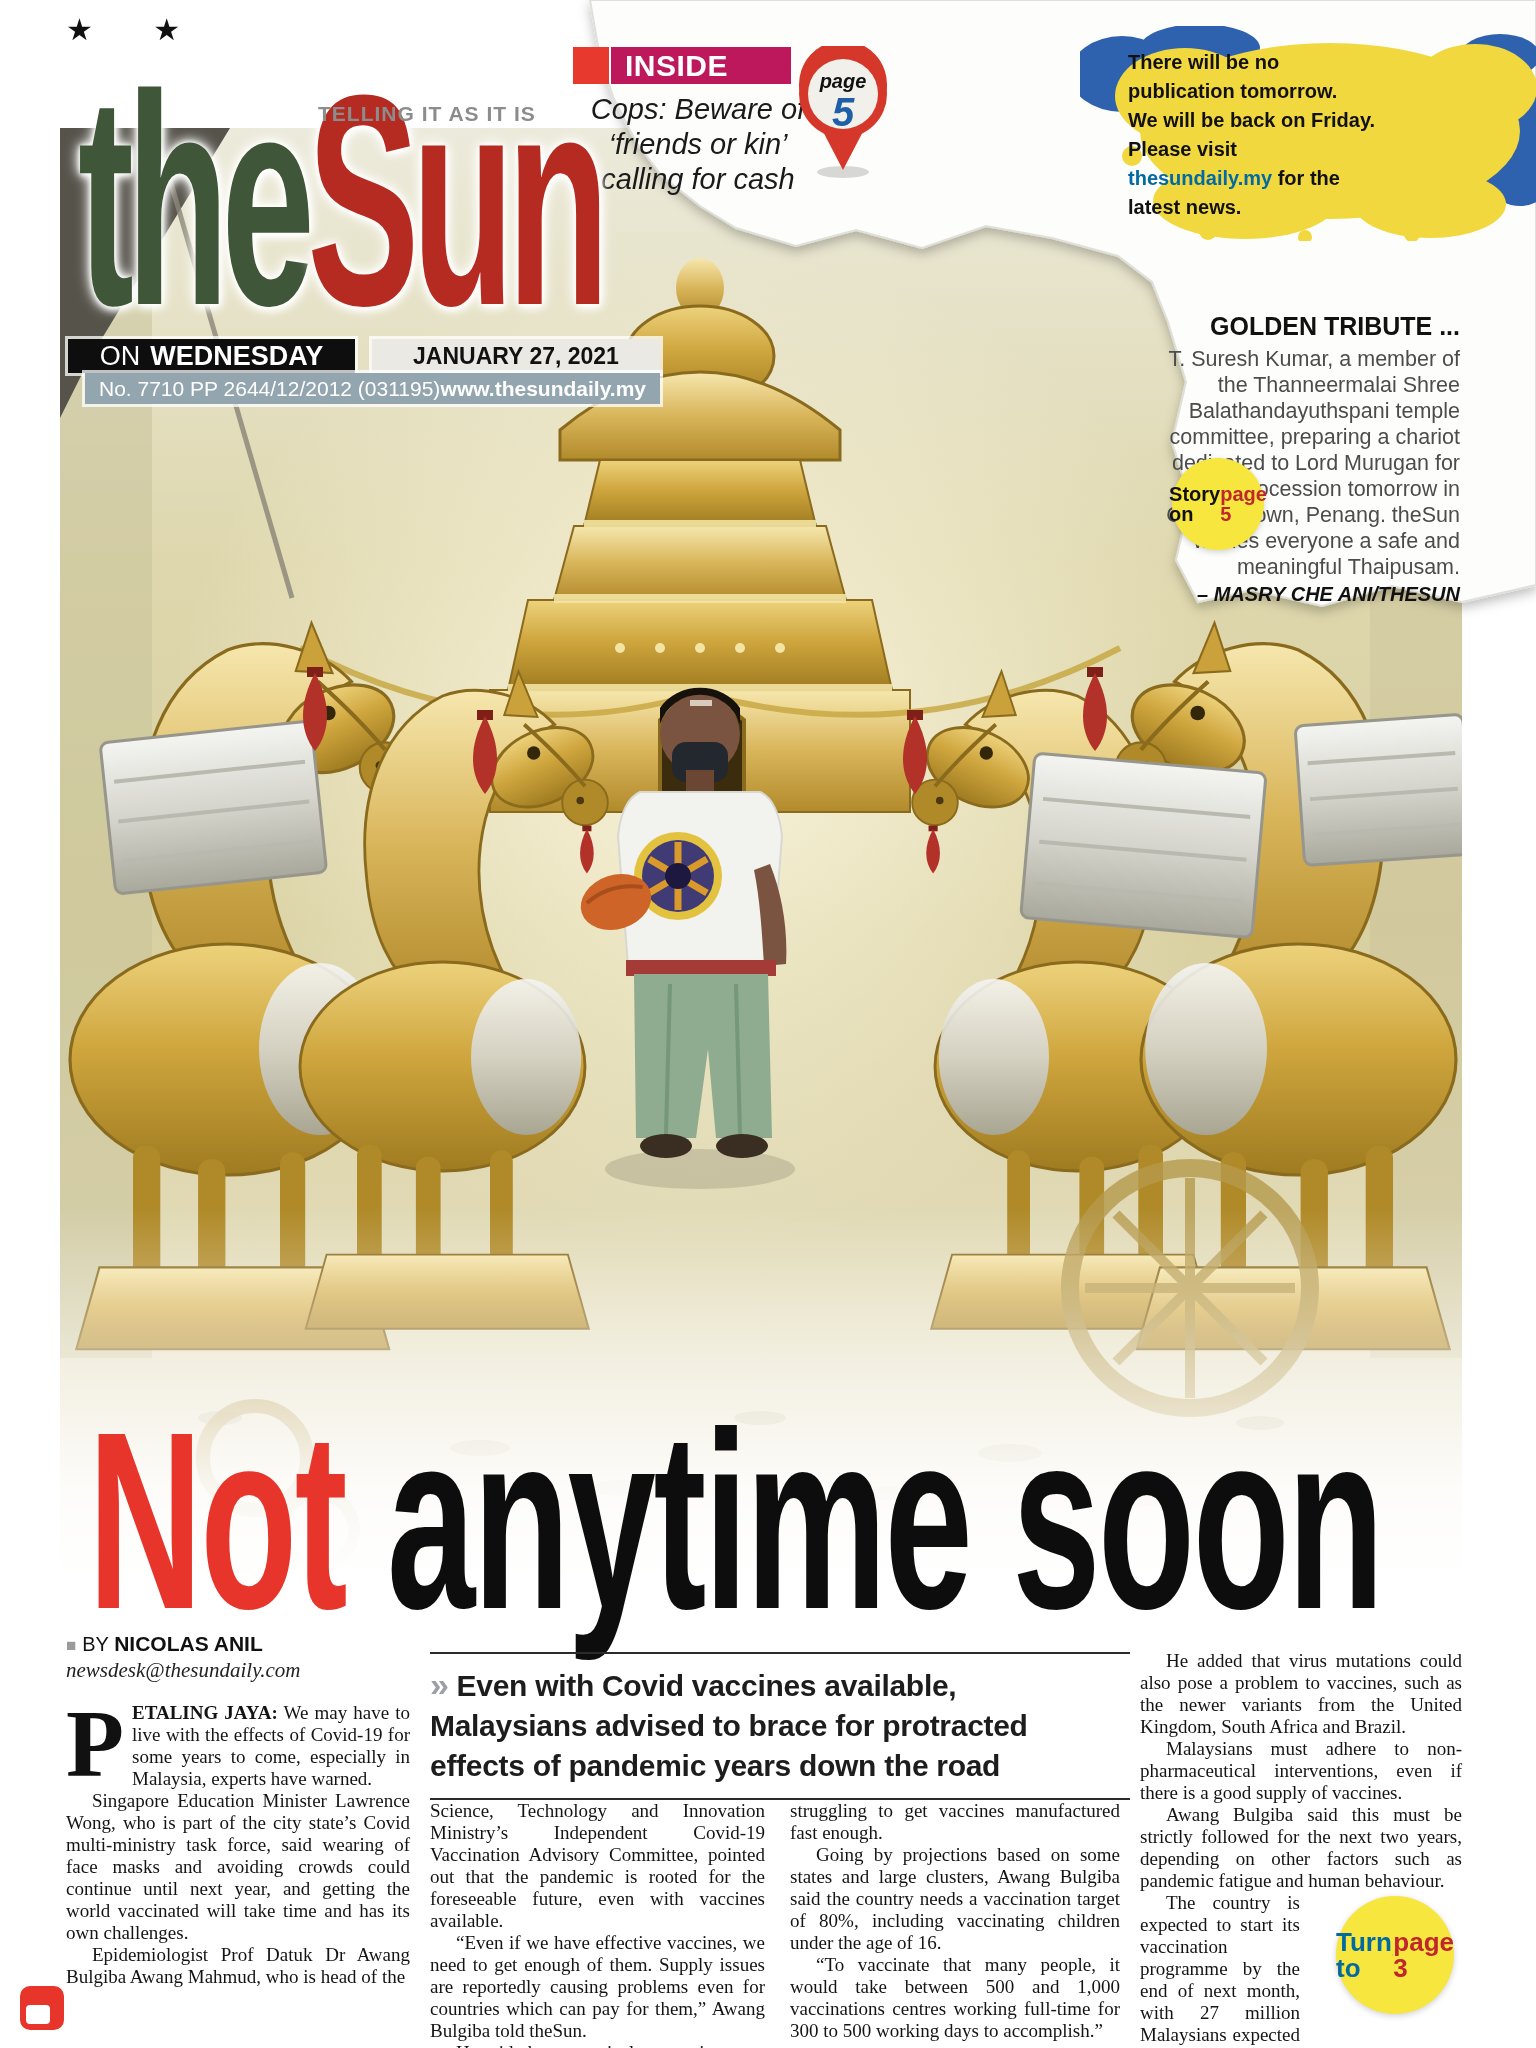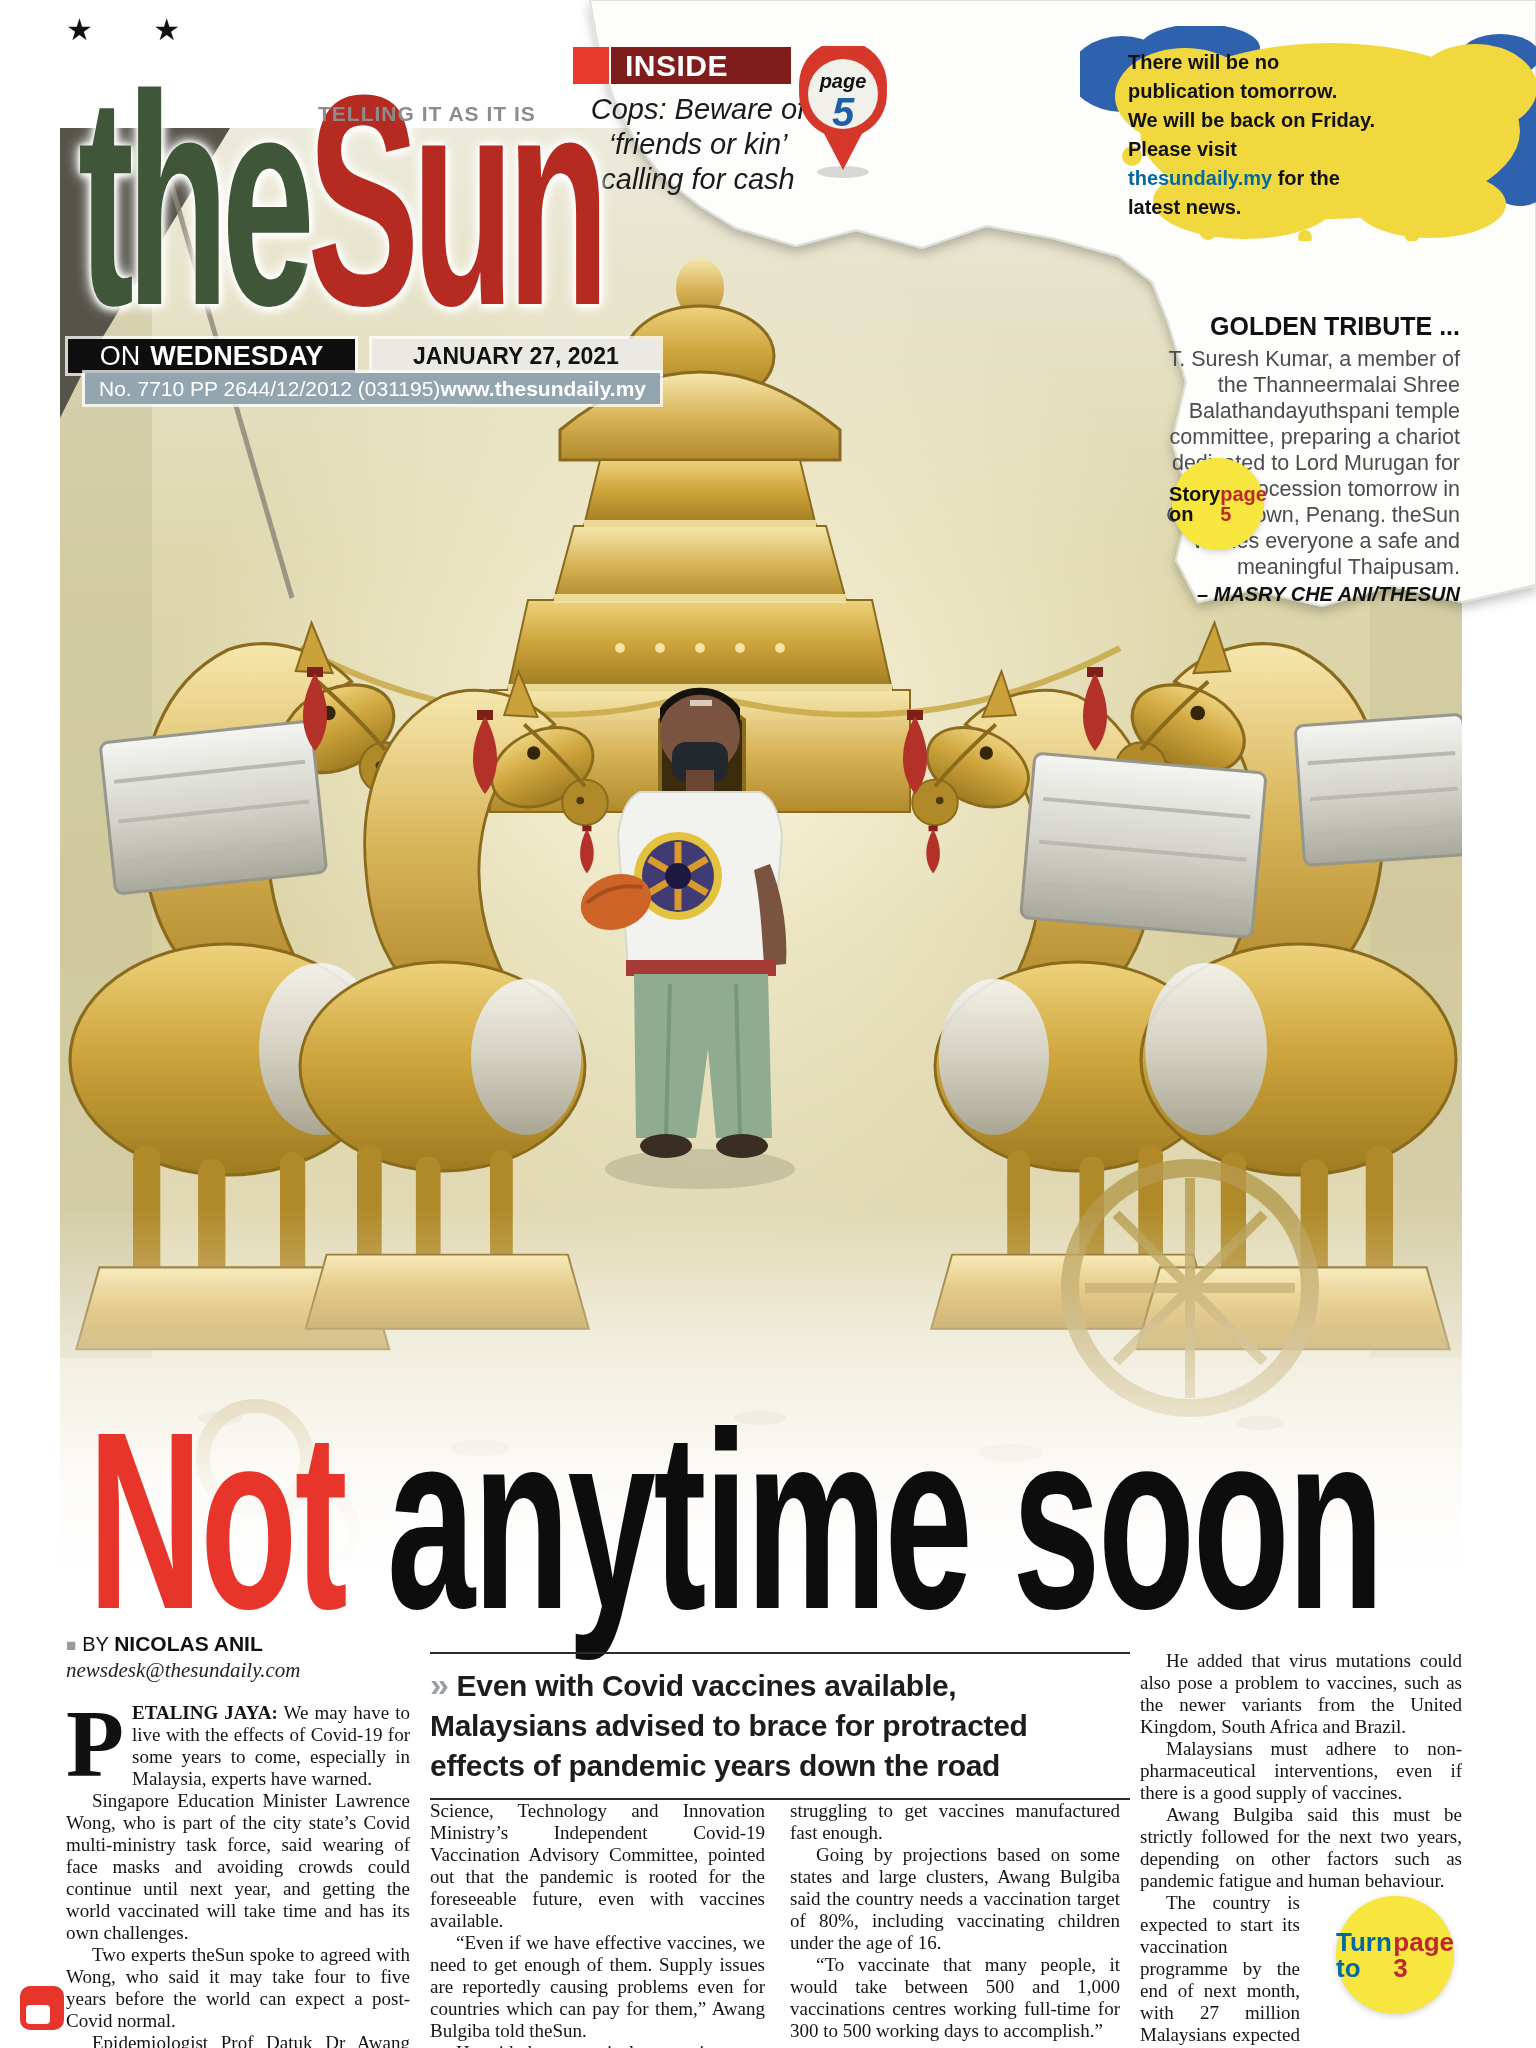--- a/index.html
+++ b/index.html
@@ -28,21 +28,21 @@
   .bar-info .site{font-weight:bold;}
 
   
   .photo{left:60px;top:128px;width:1402px;height:1452px;z-index:1;}
 
   
   .paper-svg{left:0;top:0;z-index:2;}
 
   
   .inside-red{left:573px;top:47px;width:36px;height:37px;background:#e8392e;z-index:4;}
-  .inside-bar{left:611px;top:47px;width:180px;height:37px;background:#7f1d1d;color:#fff;z-index:4;
+  .inside-bar{left:611px;top:47px;width:180px;height:37px;background:#be185d;color:#fff;z-index:4;
               display:flex;align-items:center;padding-left:14px;font-weight:bold;font-size:30px;letter-spacing:.5px;box-sizing:border-box;}
   .teaser{left:582px;top:92px;width:232px;z-index:4;text-align:center;font-style:italic;
           font-size:29px;line-height:35px;color:#1a1a1a;}
   .pin{left:795px;top:46px;width:96px;height:132px;z-index:4;}
   .pin-page{position:absolute;left:0;top:24px;width:96px;text-align:center;font-style:italic;font-weight:bold;
             font-size:20px;color:#111;z-index:5;}
   .pin-num{position:absolute;left:0;top:44px;width:96px;text-align:center;font-style:italic;font-weight:bold;
            font-size:40px;color:#1f5fa8;z-index:5;}
 
   
@@ -370,21 +370,20 @@
 
   <div class="abs standfirst">
     <div class="line"><span class="chev">»</span><span>Even with Covid vaccines available,</span></div>
     <div class="line">Malaysians advised to brace for protracted</div>
     <div class="line">effects of pandemic years down the road</div>
   </div>
 
   <div class="abs col col1">
     <p class="lead noindent"><span class="dropcap">P</span><b>ETALING JAYA:</b><span> We may have to live with the effects of Covid-19 for some years to come, especially in Malaysia, experts have warned.</span></p>
     <p>Singapore Education Minister Lawrence Wong, who is part of the city state’s Covid multi-ministry task force, said wearing of face masks and avoiding crowds could continue until next year, and getting the world vaccinated will take time and has its own challenges.</p>
-    <p>Two experts theSun spoke to agreed with Wong, who said it may take four to five years before the world can expect a post-Covid normal.</p>
     <p>Epidemiologist Prof Datuk Dr Awang Bulgiba Awang Mahmud, who is head of the</p>
   </div>
   <div class="abs col col2">
     <p class="noindent">Science, Technology and Innovation Ministry’s Independent Covid-19 Vaccination Advisory Committee, pointed out that the pandemic is rooted for the foreseeable future, even with vaccines available.</p>
     <p>“Even if we have effective vaccines, we need to get enough of them. Supply issues are reportedly causing problems even for countries which can pay for them,” Awang Bulgiba told theSun.</p>
     <p>He said pharmaceutical companies are</p>
   </div>
   <div class="abs col col3">
     <p class="noindent">struggling to get vaccines manufactured fast enough.</p>
     <p>Going by projections based on some states and large clusters, Awang Bulgiba said the country needs a vaccination target of 80%, including vaccinating children under the age of 16.</p>

